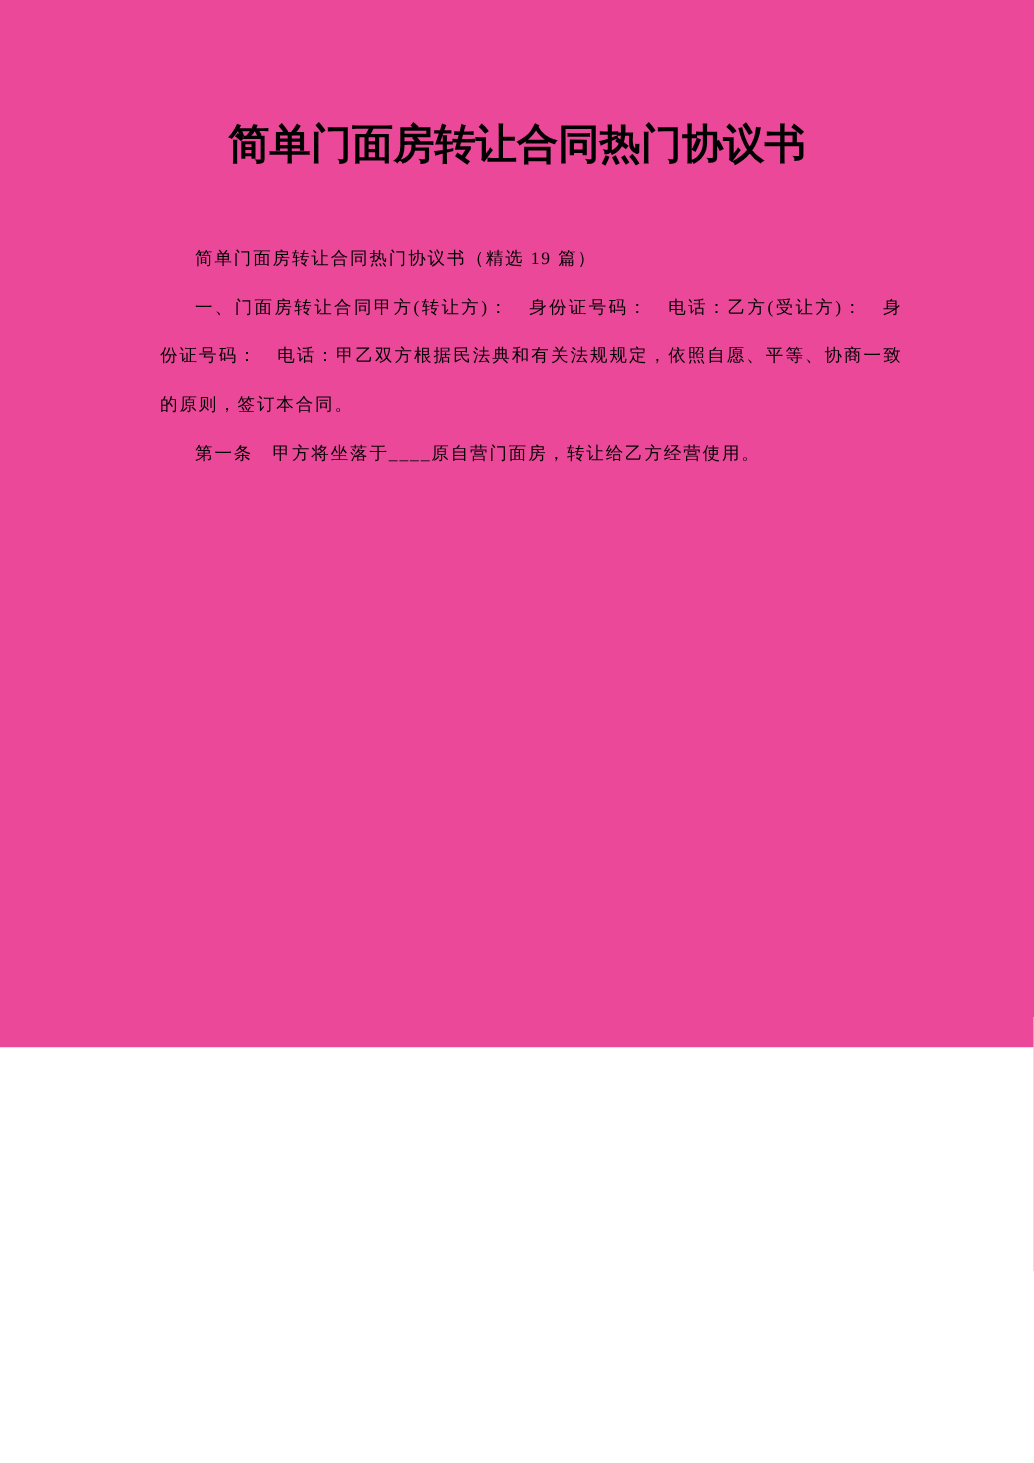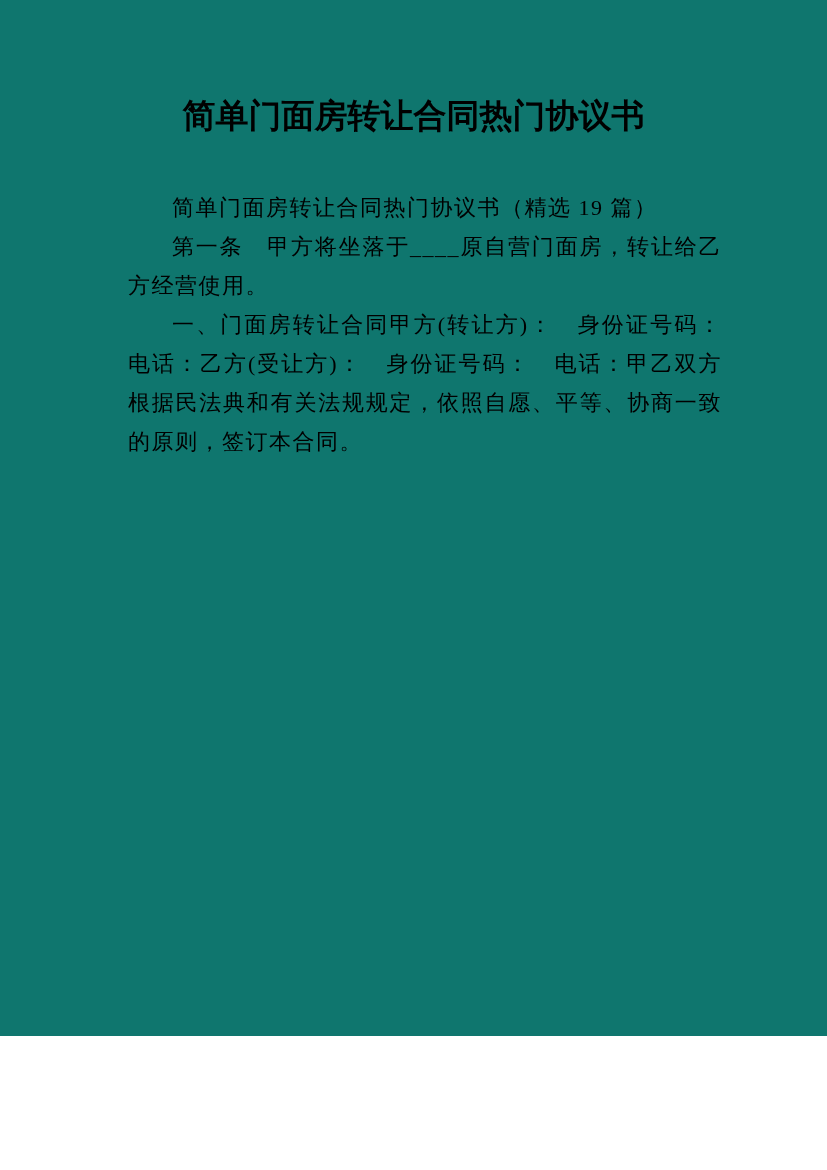--- a/index.html
+++ b/index.html
@@ -3,40 +3,40 @@
 <meta charset="utf-8">
 <style>
   html, body {
     margin: 0;
     padding: 0;
     background: #ffffff;
   }
   .page {
     position: relative;
     width: 827px;
-    height: 1036px;
-    background: #0f766e;
+    height: 838px;
+    background: #ec4899;
     overflow: hidden;
     font-family: "Liberation Serif", serif;
     color: #000000;
   }
   .doc-title {
     padding-top: 92px;
     width: 827px;
     text-align: center;
     font-size: 33px;
     line-height: 48px;
     font-weight: 700;
     color: #000000;
     letter-spacing: 0px;
   }
   .doc-body {
     margin: 48px 105px 0 128px;
     width: 594px;
-    font-size: 22px;
+    font-size: 14px;
     line-height: 39px;
     letter-spacing: 1.5px;
     text-align: justify;
     text-justify: inter-ideograph;
     color: #000000;
   }
   .doc-body p {
     margin: 0;
     padding: 0;
     text-indent: 2em;
@@ -44,16 +44,16 @@
   }
 </style>
 </head>
 <body>
 
 <div class="page">
   <div class="doc-title">简单门面房转让合同热门协议书</div>
 
   <div class="doc-body">
     <p>简单门面房转让合同热门协议书（精选 19 篇）</p>
+    <p>一、门面房转让合同甲方(转让方)：　身份证号码：　电话：乙方(受让方)：　身份证号码：　电话：甲乙双方根据民法典和有关法规规定，依照自愿、平等、协商一致的原则，签订本合同。</p>
     <p>第一条　甲方将坐落于____原自营门面房，转让给乙方经营使用。</p>
-    <p>一、门面房转让合同甲方(转让方)：　身份证号码：　电话：乙方(受让方)：　身份证号码：　电话：甲乙双方根据民法典和有关法规规定，依照自愿、平等、协商一致的原则，签订本合同。</p>
   </div>
 </div>
 
 </body></html>

